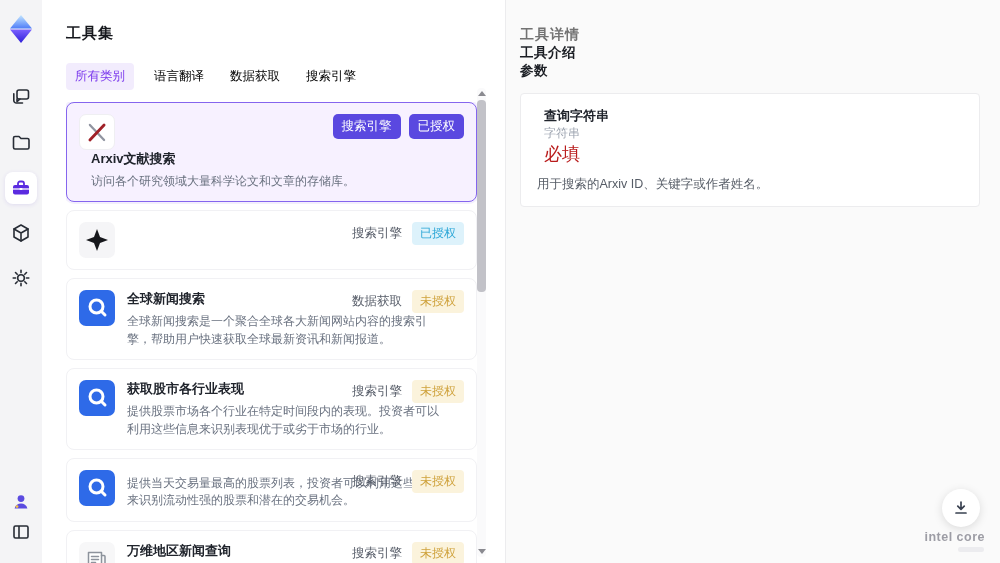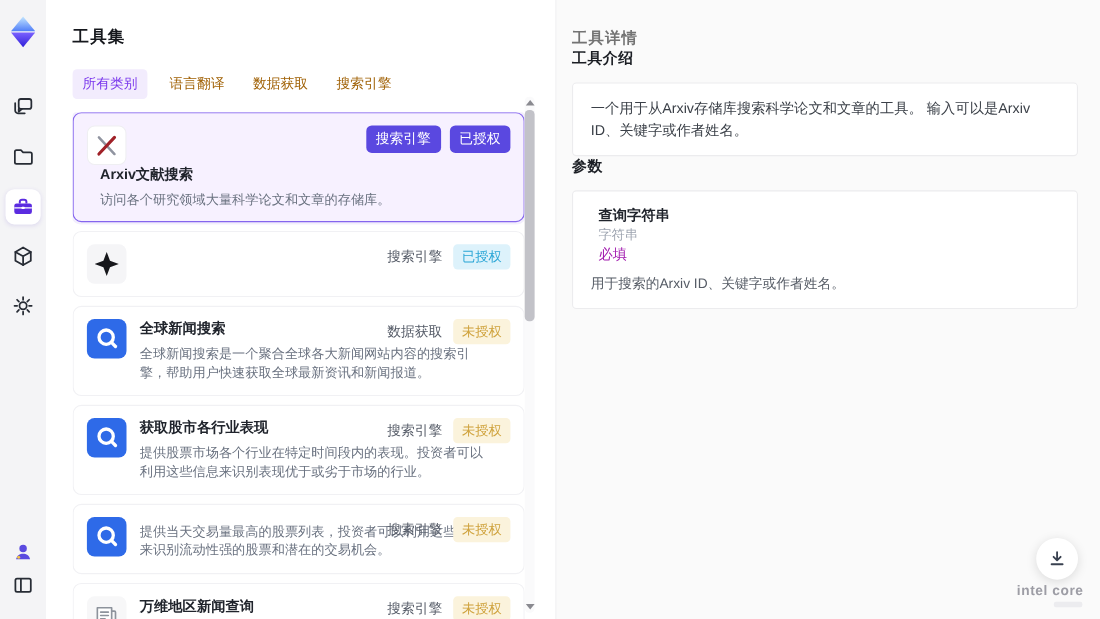--- a/index.html
+++ b/index.html
@@ -13,21 +13,21 @@
   .nav-btn { position:absolute; left:5px; width:32px; height:32px; border-radius:8px;
              display:flex; align-items:center; justify-content:center; cursor:pointer; }
   .nav-btn.active { background:#fff; box-shadow:0 1px 4px rgba(80,50,200,.12); }
   .nav-btn svg { display:block; }
 
   
   .main { width:464px; flex:none; position:relative; background:#fff;
           border-right:1px solid #ececee; padding:24px 0 0 24px; }
   .page-title { font-size:15px; font-weight:bold; color:#16181d; letter-spacing:1px; }
   .tabs { display:flex; align-items:center; margin-top:20px; }
-  .tab { font-size:12.5px; color:#a16207; margin-right:26px; cursor:pointer; white-space:nowrap; }
+  .tab { font-size:12.5px; color:#000000; margin-right:26px; cursor:pointer; white-space:nowrap; }
   .tab.active { color:#7c3aed; background:#f2ecfd; padding:5px 9px; border-radius:4px; margin-right:20px; }
 
   .list { margin-top:12px; width:411px; height:465px; overflow:hidden; }
   .card { position:relative; display:flex; align-items:flex-start; background:#fff;
           border:1px solid #f1f1f4; border-radius:8px; padding:11px 12px; margin-bottom:8px; cursor:pointer; }
   .card.selected { background:#f7f1ff; border:1px solid #8565ee; box-shadow:0 0 0 2px rgba(133,101,238,.10);flex-direction:column; }
   .icon36 { width:36px; height:36px; border-radius:7px; flex:none;
             display:flex; align-items:center; justify-content:center; }
   .icon36 svg { display:block; }
   .tbody { margin-left:12px; width:318px; }
@@ -56,21 +56,21 @@
   
   .detail { flex:1; background:#fafafa; position:relative; padding:26px 20px 0 14px; }
   .d-title { font-size:14px; font-weight:bold; color:#737373; letter-spacing:1px; }
   .d-sub   { font-size:13.5px; font-weight:bold; color:#1b1e24; letter-spacing:.5px; }
   .box { background:#fff; border:1px solid #ececee; border-radius:4px; margin-top:13px;
          padding:13px 16px; }
   .intro-text { font-size:13px; color:#3b4048; line-height:1.5; }
   .pline { display:flex; align-items:baseline;flex-direction:column; }
   .pname { font-size:13px; font-weight:bold; color:#20242c; }
   .ptype { font-size:12px; color:#9ca3af; margin-left:7px; }
-  .preq  { font-size:13px; color:#a21caf; margin-left:7px;text-align:right; }
+  .preq  { font-size:18px; color:#b91c1c; margin-left:7px;text-align:right; }
   .pdesc { font-size:12.5px; color:#565c66; margin-top:10px; }
 
   .fab { position:absolute; top:489px; right:20px; width:38px; height:38px; border-radius:50%;
          border:none; background:#fff; box-shadow:0 2px 10px rgba(0,0,0,.13);
          display:flex; align-items:center; justify-content:center; cursor:pointer; }
   .brand { position:absolute; top:530px; right:15px; font-size:12.5px; font-weight:bold;
            color:#9d9da5; letter-spacing:.5px; }
   .brand-sub { position:absolute; top:547px; right:16px; width:26px; height:5px;
            background:#ececef; border-radius:2px; }
 </style>
@@ -248,23 +248,20 @@
     <div class="sb">
       <div class="sb-up"></div>
       <div class="sb-thumb"></div>
       <div class="sb-down"></div>
     </div>
   </section>
 
   <section class="detail">
     <h2 class="d-title">工具详情</h2>
     <h3 class="d-sub">工具介绍</h3>
-    <div class="box">
-      <p class="intro-text">一个用于从Arxiv存储库搜索科学论文和文章的工具。 输入可以是Arxiv ID、关键字或作者姓名。</p>
-    </div>
     <h3 class="d-sub">参数</h3>
     <div class="box">
       <div class="pline">
         <span class="pname">查询字符串</span>
         <span class="ptype">字符串</span>
         <span class="preq">必填</span>
       </div>
       <p class="pdesc">用于搜索的Arxiv ID、关键字或作者姓名。</p>
     </div>
 

